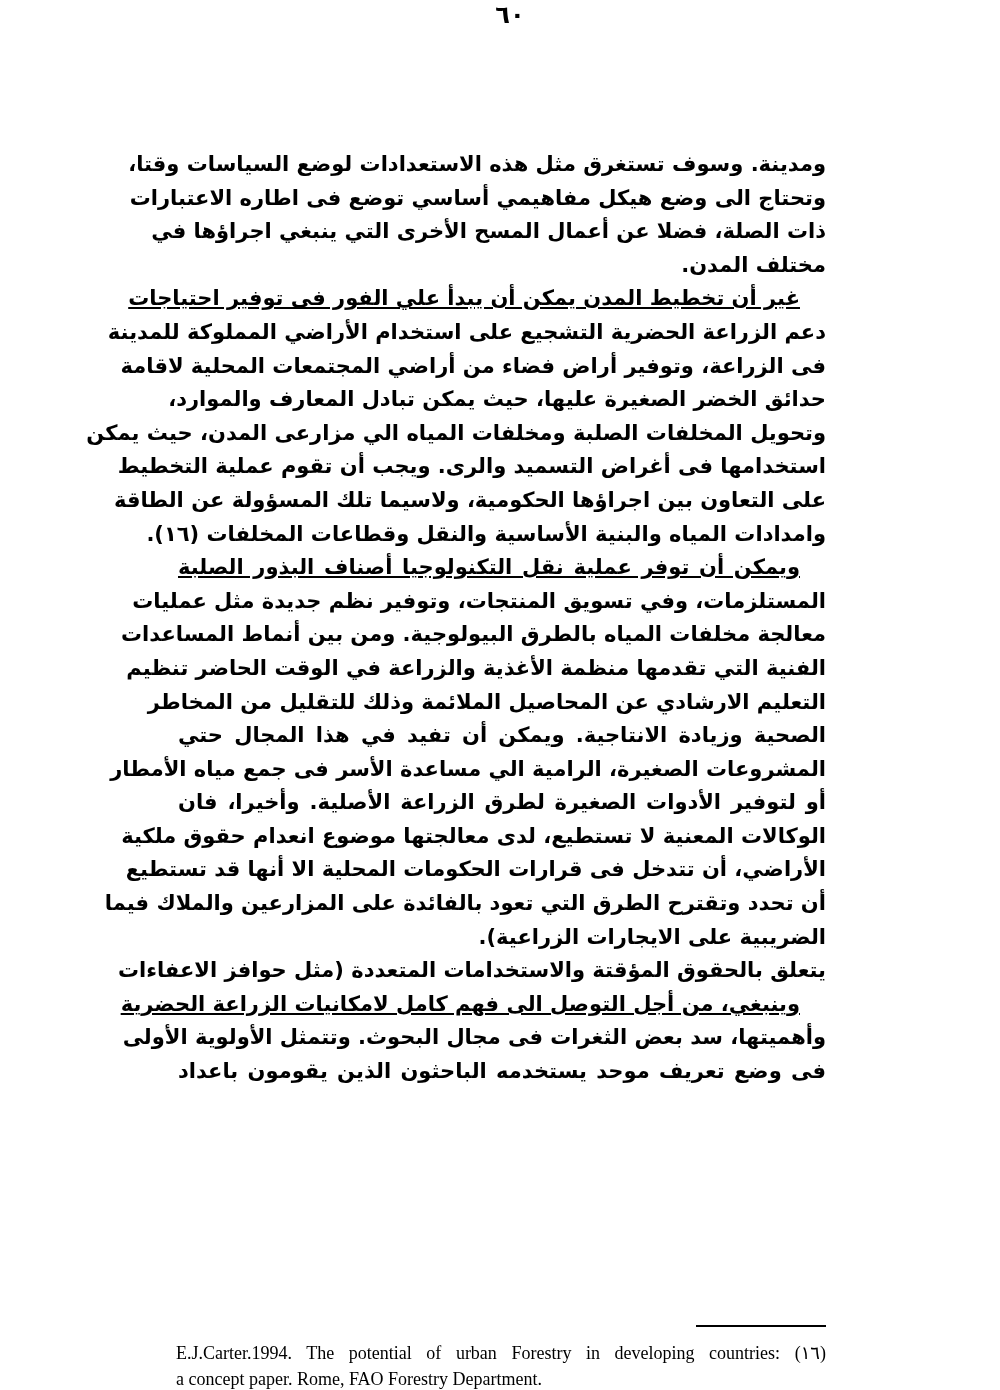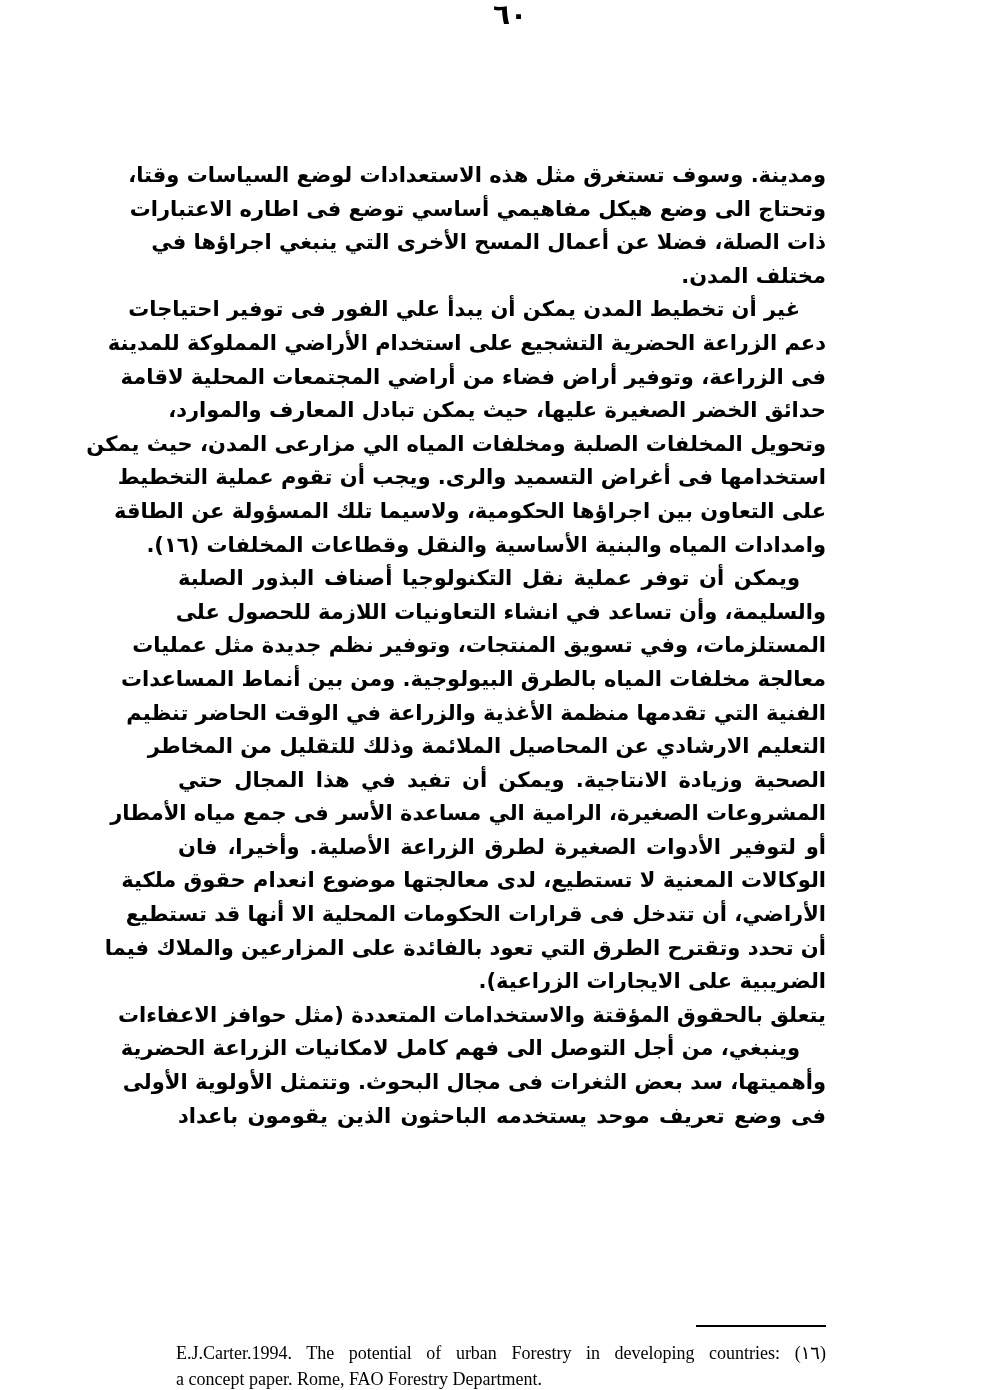--- a/index.html
+++ b/index.html
@@ -1,34 +1,34 @@
 <!DOCTYPE html>
 <html><head>
 <meta charset="utf-8">
 <style>
   html, body { margin: 0; padding: 0; background: #ffffff; }
   body { width: 1000px; height: 1390px; position: relative; overflow: hidden; color: #000; }
   .page-number {
     position: absolute; top: 0px; left: 0; width: 1000px; text-align: center;
-    font-family: "DejaVu Sans", sans-serif; font-size: 28px; font-weight: bold; line-height: 30px;
+    font-family: "DejaVu Sans", sans-serif; font-size: 24px; font-weight: bold; line-height: 30px;
     padding-left: 20px; box-sizing: border-box;
   }
   .body-text {
-    position: absolute; top: 159px; left: 178px; width: 648px;
+    position: absolute; top: 148px; left: 178px; width: 648px;
     direction: rtl;
     font-family: "DejaVu Sans", sans-serif; font-weight: bold;
     font-size: 21px; line-height: 33.6px;
   }
   .line {
     display: block; height: 33.6px; white-space: nowrap;
     text-align-last: justify; text-align: justify;
     overflow: visible;
   }
   .line.last { text-align-last: right; }
-  .line.indent { padding-right: 26px; }
+  .line.indent { padding-right: 26px; text-decoration: underline; }
   .footnote-rule {
     position: absolute; top: 1325px; left: 696px; width: 130px; height: 0;
     border-top: 2px solid #000;
   }
   .footnote {
     position: absolute; top: 1340px; left: 176px; width: 650px;
     font-family: "Liberation Serif", serif; font-size: 18px; line-height: 26px;
   }
   .footnote .fn-line { display: block; white-space: nowrap; }
   .footnote .fn-line.first { text-align-last: justify; text-align: justify; }
@@ -49,21 +49,20 @@
   <span class="line indent">غير أن تخطيط المدن يمكن أن يبدأ علي الفور فى توفير احتياجات</span>
   <span class="line">دعم الزراعة الحضرية التشجيع على استخدام الأراضي المملوكة للمدينة</span>
   <span class="line">فى الزراعة، وتوفير أراض فضاء من أراضي المجتمعات المحلية لاقامة</span>
   <span class="line">حدائق الخضر الصغيرة عليها، حيث يمكن تبادل المعارف والموارد،</span>
   <span class="line">وتحويل المخلفات الصلبة ومخلفات المياه الي مزارعى المدن، حيث يمكن</span>
   <span class="line">استخدامها فى أغراض التسميد والرى. ويجب أن تقوم عملية التخطيط</span>
   <span class="line">على التعاون بين اجراؤها الحكومية، ولاسيما تلك المسؤولة عن الطاقة</span>
   <span class="line last">وامدادات المياه والبنية الأساسية والنقل وقطاعات المخلفات (١٦).</span>
 
   <span class="line indent">ويمكن أن توفر عملية نقل التكنولوجيا أصناف البذور الصلبة</span>
-  <span class="line">والسليمة، وأن تساعد في انشاء التعاونيات اللازمة للحصول على</span>
   <span class="line">المستلزمات، وفي تسويق المنتجات، وتوفير نظم جديدة مثل عمليات</span>
   <span class="line">معالجة مخلفات المياه بالطرق البيولوجية. ومن بين أنماط المساعدات</span>
   <span class="line">الفنية التي تقدمها منظمة الأغذية والزراعة في الوقت الحاضر تنظيم</span>
   <span class="line">التعليم الارشادي عن المحاصيل الملائمة وذلك للتقليل من المخاطر</span>
   <span class="line">الصحية وزيادة الانتاجية. ويمكن أن تفيد في هذا المجال حتي</span>
   <span class="line">المشروعات الصغيرة، الرامية الي مساعدة الأسر فى جمع مياه الأمطار</span>
   <span class="line">أو لتوفير الأدوات الصغيرة لطرق الزراعة الأصلية. وأخيرا، فان</span>
   <span class="line">الوكالات المعنية لا تستطيع، لدى معالجتها موضوع انعدام حقوق ملكية</span>
   <span class="line">الأراضي، أن تتدخل فى قرارات الحكومات المحلية الا أنها قد تستطيع</span>
   <span class="line">أن تحدد وتقترح الطرق التي تعود بالفائدة على المزارعين والملاك فيما</span>

